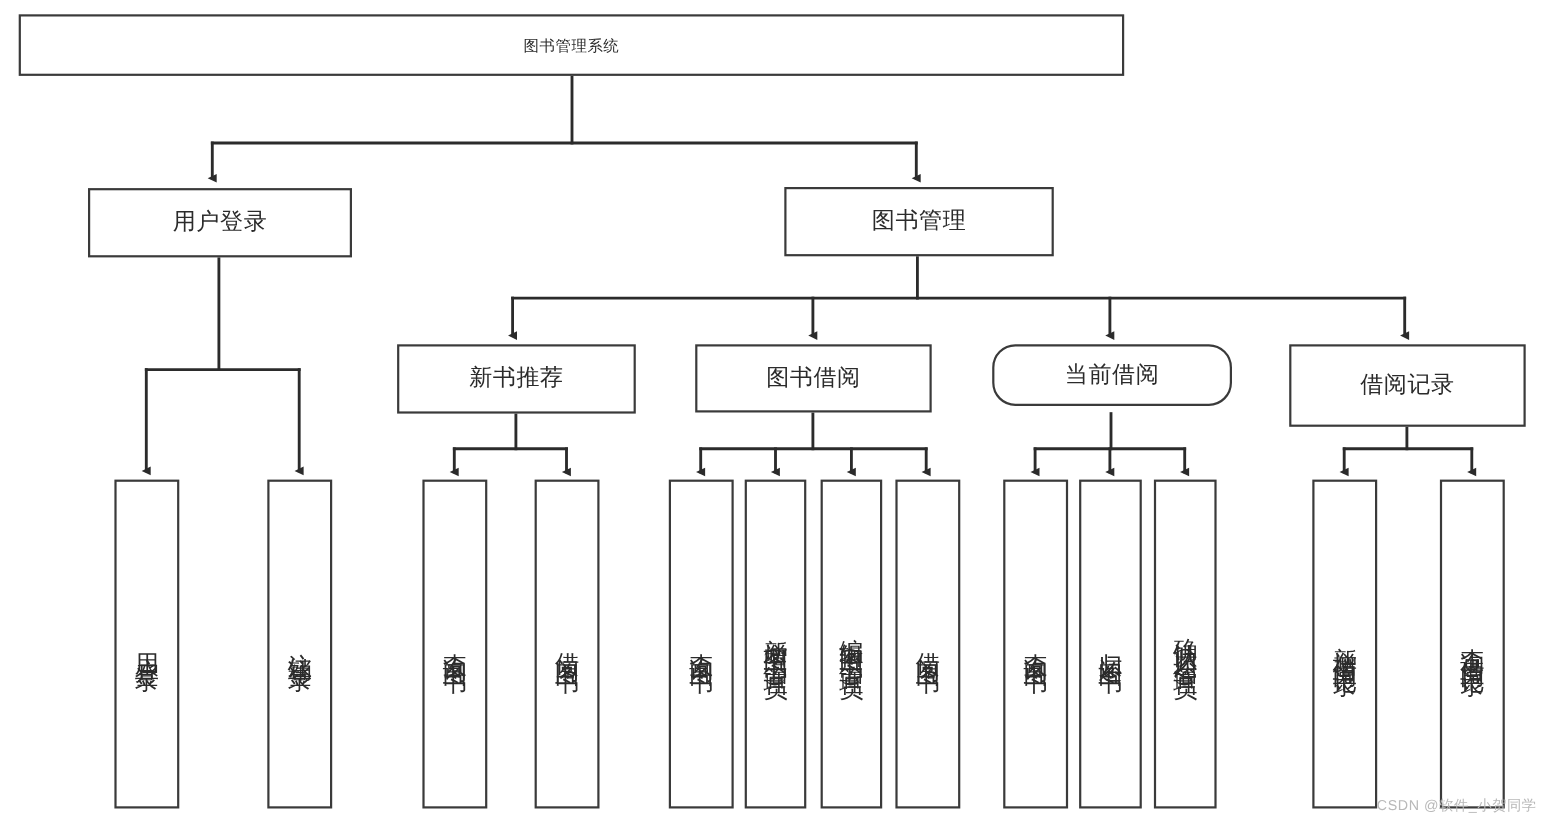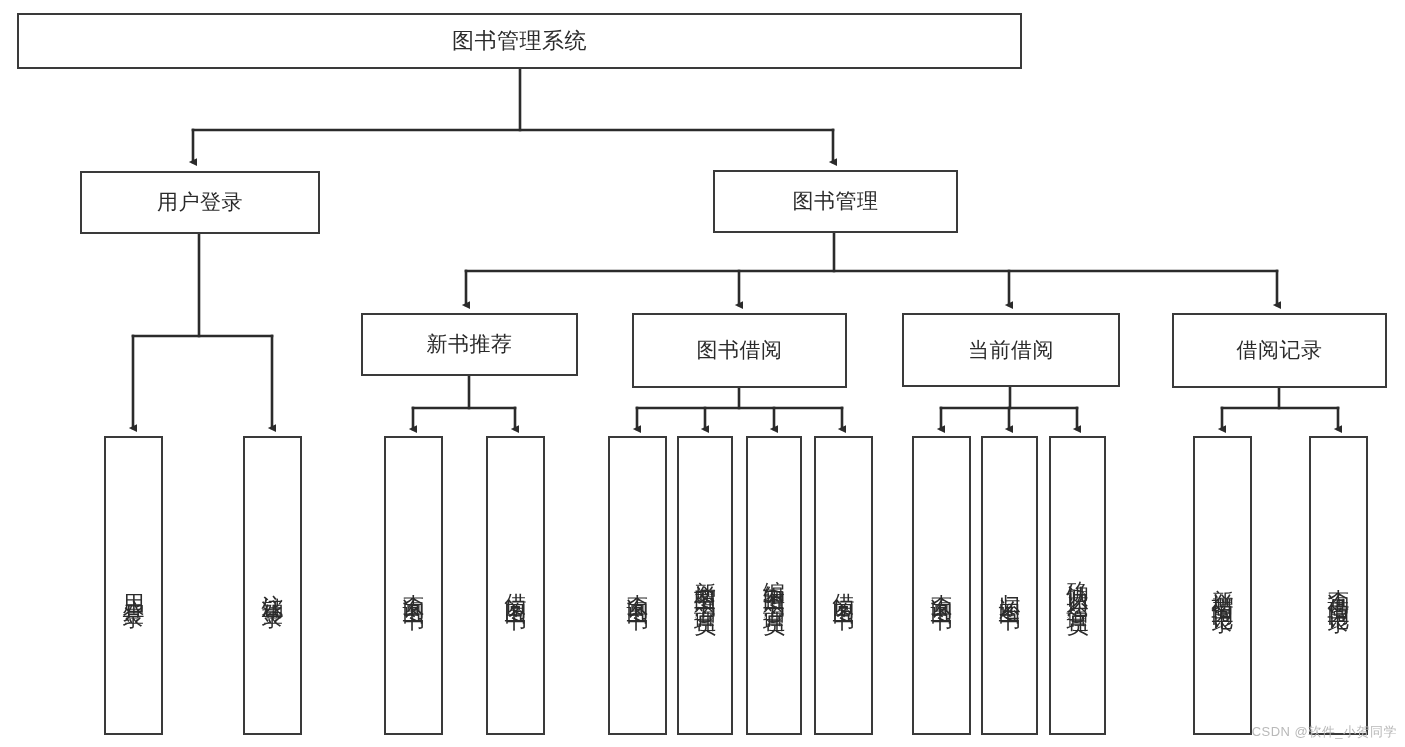--- a/index.html
+++ b/index.html
@@ -41,21 +41,21 @@
     text-align: center;
   }
   
   .node.horiz .node-label {
     writing-mode: horizontal-tb;
     font-size: 21px;
     letter-spacing: 0.5px;
     white-space: nowrap;
   }
   .node.root .node-label {
-    font-size: 22px;
+    font-size: 14px;
   }
   
   .node.vert {
     align-items: center;
     justify-content: center;
   }
   .node.vert .node-label {
     writing-mode: vertical-rl;
     text-orientation: upright;
     font-size: 22px;
@@ -137,24 +137,24 @@
   <div class="node horiz" style="left:80px; top:171px; width:240px; height:63px;">
     <span class="node-label">用户登录</span>
   </div>
   <div class="node horiz" style="left:713px; top:170px; width:245px; height:63px;">
     <span class="node-label">图书管理</span>
   </div>
 
   <div class="node horiz" style="left:361px; top:313px; width:217px; height:63px;">
     <span class="node-label">新书推荐</span>
   </div>
-  <div class="node horiz" style="left:632px; top:313px; width:215px; height:75px;">
+  <div class="node horiz" style="left:632px; top:313px; width:215px; height:62px;">
     <span class="node-label">图书借阅</span>
   </div>
-  <div class="node horiz" style="left:902px; top:313px; width:218px; height:74px;">
+  <div class="node horiz" style="left:902px; top:313px; width:218px; height:56px;border-radius:21px;">
     <span class="node-label">当前借阅</span>
   </div>
   <div class="node horiz" style="left:1172px; top:313px; width:215px; height:75px;">
     <span class="node-label">借阅记录</span>
   </div>
 
   <div class="node vert" style="left:104px; top:436px; width:59px; height:299px;">
     <span class="node-label">用户登录</span>
   </div>
   <div class="node vert" style="left:243px; top:436px; width:59px; height:299px;">

